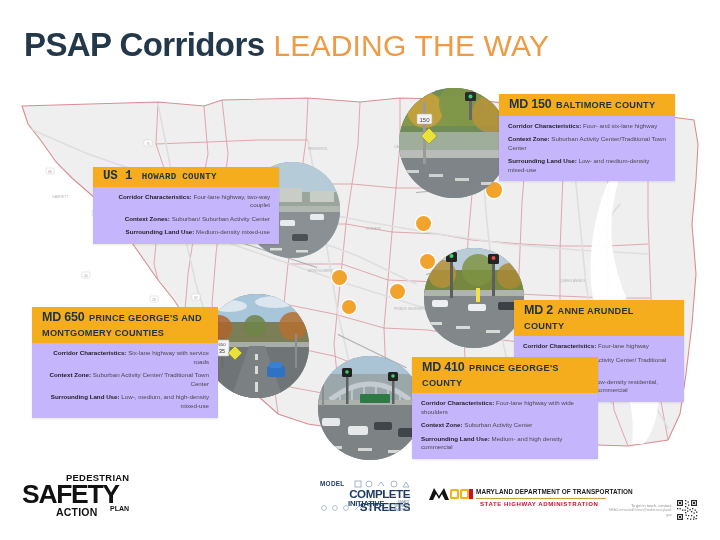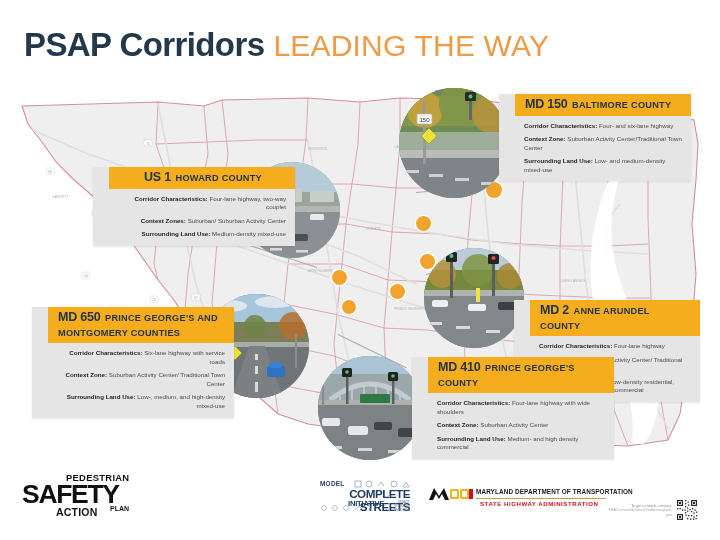--- a/index.html
+++ b/index.html
@@ -34,21 +34,21 @@
   .north{position:absolute;left:196px;top:126px;}
 
   
   .marker{
     position:absolute;border-radius:50%;
     background:#f2a32c;box-shadow:0 0 0 1.5px rgba(255,255,255,.85);
   }
   .leader{position:absolute;background:#9fa3a6;transform-origin:0 50%;height:1px;opacity:.85;}
 
   
-  .callout{position:absolute;background:#e5e5e5;box-shadow:0 1px 2px rgba(0,0,0,.10);padding-left:16px;}
+  .callout{position:absolute;background:#c4b5fd;box-shadow:0 1px 2px rgba(0,0,0,.10);}
   .co-head{
     background:#f5ad1d;color:#1f3345;
     padding:3px 8px 4px 10px;line-height:11.5px;
   }
   .co-route{font-size:12.5px;font-weight:700;letter-spacing:-0.2px;}
   .co-county{font-size:9.2px;font-weight:600;letter-spacing:0.25px;}
   .co-body{padding:6px 9px 7px 9px;}
   .co-row{font-size:6.2px;color:#4a4a4a;line-height:8.6px;margin-bottom:5px;}
   .co-row:last-child{margin-bottom:0;}
   .co-row b{color:#1d1d1d;font-weight:700;}
@@ -401,21 +401,21 @@
       <span class="co-county">BALTIMORE COUNTY</span>
     </div>
     <div class="co-body ta-l">
       <div class="co-row"><b>Corridor Characteristics:</b> <span>Four- and six-lane highway</span></div>
       <div class="co-row"><b>Context Zone:</b> <span>Suburban Activity Center/Traditional Town Center</span></div>
       <div class="co-row"><b>Surrounding Land Use:</b> <span>Low- and medium-density mixed-use</span></div>
     </div>
   </div>
 
   <div class="callout" style="left:93px;top:167px;width:186px;">
-    <div class="co-head" style="text-align:center;">
+    <div class="co-head" style="font-family:Liberation Mono, monospace;">
       <span class="co-route">US 1</span>
       <span class="co-county">HOWARD COUNTY</span>
     </div>
     <div class="co-body ta-r">
       <div class="co-row"><b>Corridor Characteristics:</b> <span>Four-lane highway, two-way couplet</span></div>
       <div class="co-row"><b>Context Zones:</b> <span>Suburban/ Suburban Activity Center</span></div>
       <div class="co-row"><b>Surrounding Land Use:</b> <span>Medium-density mixed-use</span></div>
     </div>
   </div>
 

